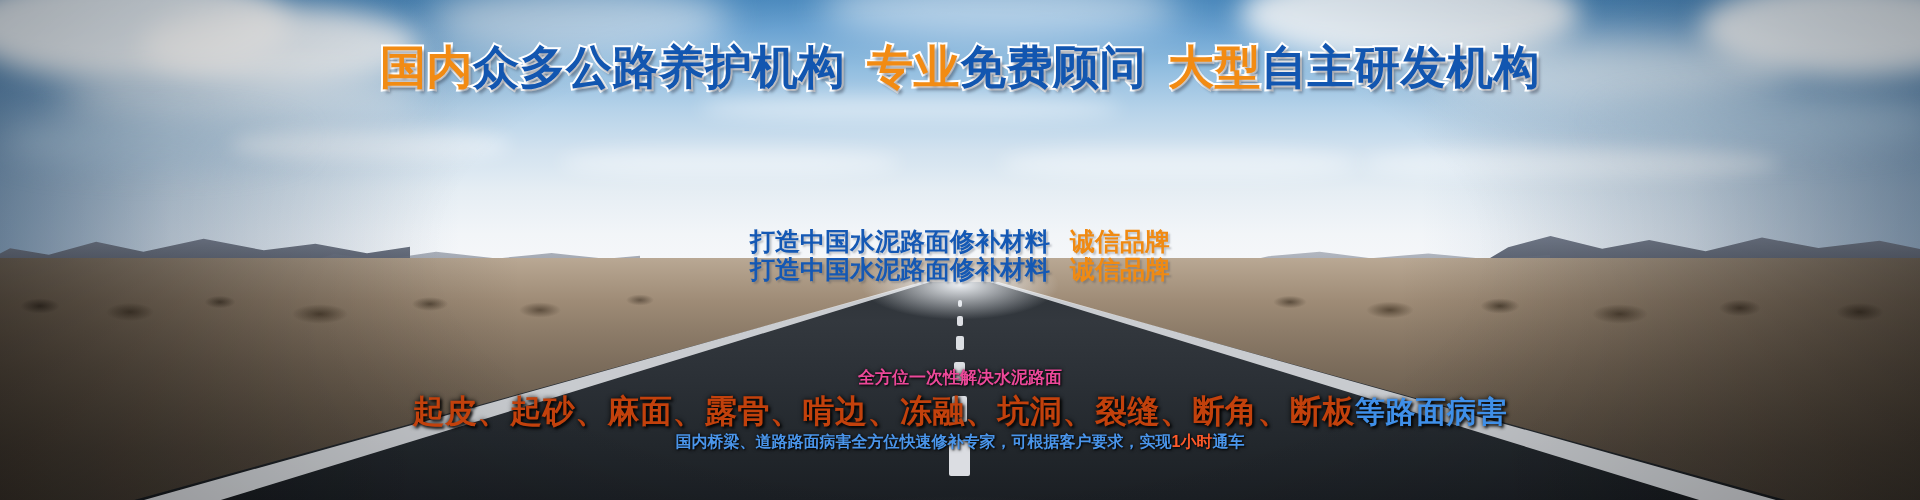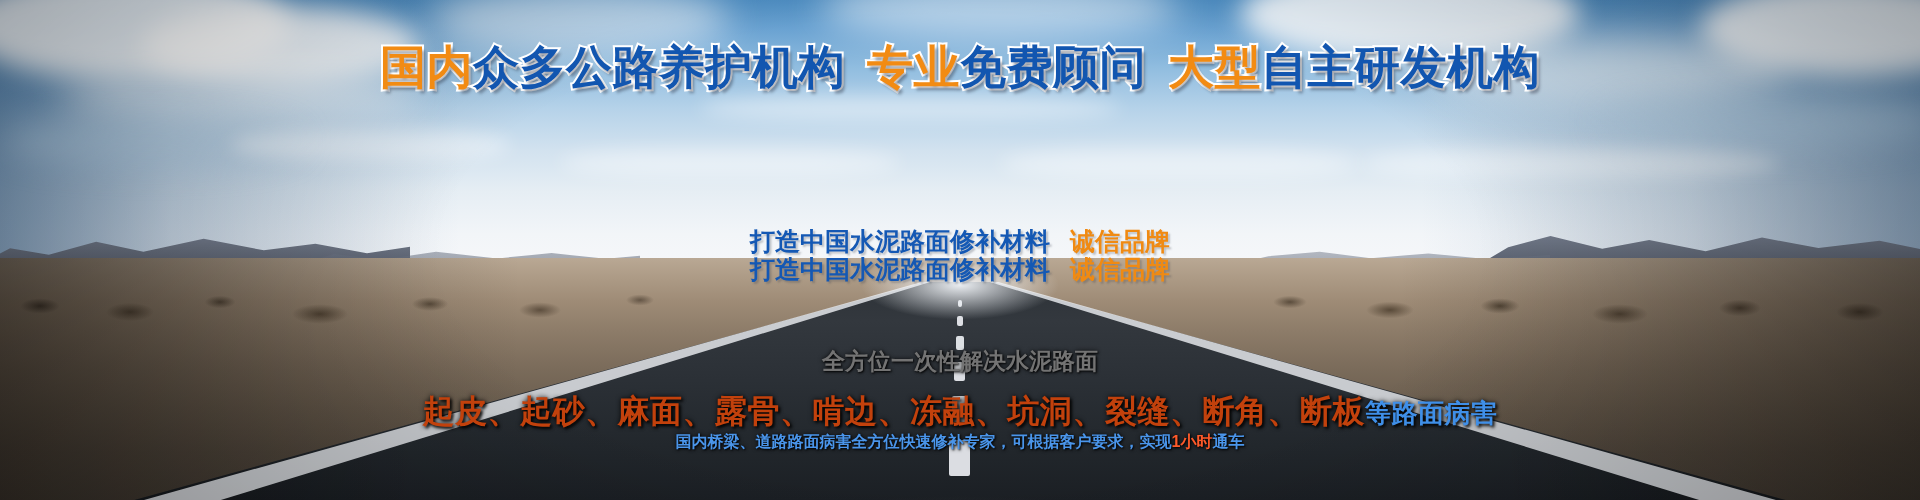--- a/index.html
+++ b/index.html
@@ -201,37 +201,37 @@
   .mid-1 { top:226px; }
   .mid-2 { top:254px; }
   .blue-mid   { color:#1458b4; }
   .orange-mid { color:#f08a12; }
   .gap-sm { display:inline-block; width:20px; }
 
   
   .bot { position:absolute; left:0; right:0; white-space:nowrap; font-weight:bold; }
 
   .bot-lead {
-    top:346px;
-    font-size:23px;
-    color:#737373;
+    top:366px;
+    font-size:17px;
+    color:#ec4899;
     text-shadow:0 0 4px rgba(0,0,0,0.85), 1px 1px 2px rgba(0,0,0,0.8);
   }
   .bot-main {
     top:390px;
     font-size:32px;
     letter-spacing:0.5px;
   }
   .bot-main .o {
     color:#c2410c;
     text-shadow:0 0 5px rgba(0,0,0,0.9), 2px 2px 3px rgba(0,0,0,0.85);
   }
   .bot-main .b {
     color:#3f8fe8;
-    font-size:26px;
+    font-size:30px;
     text-shadow:0 0 5px rgba(0,0,0,0.9), 2px 2px 3px rgba(0,0,0,0.85);
   }
   .bot-sub {
     top:432px;
     font-size:16px;
     color:#4a95ea;
     text-shadow:0 0 4px rgba(0,0,0,0.9), 1px 1px 2px rgba(0,0,0,0.85);
   }
   .bot-sub .hot {
     color:#ff5a2a;

